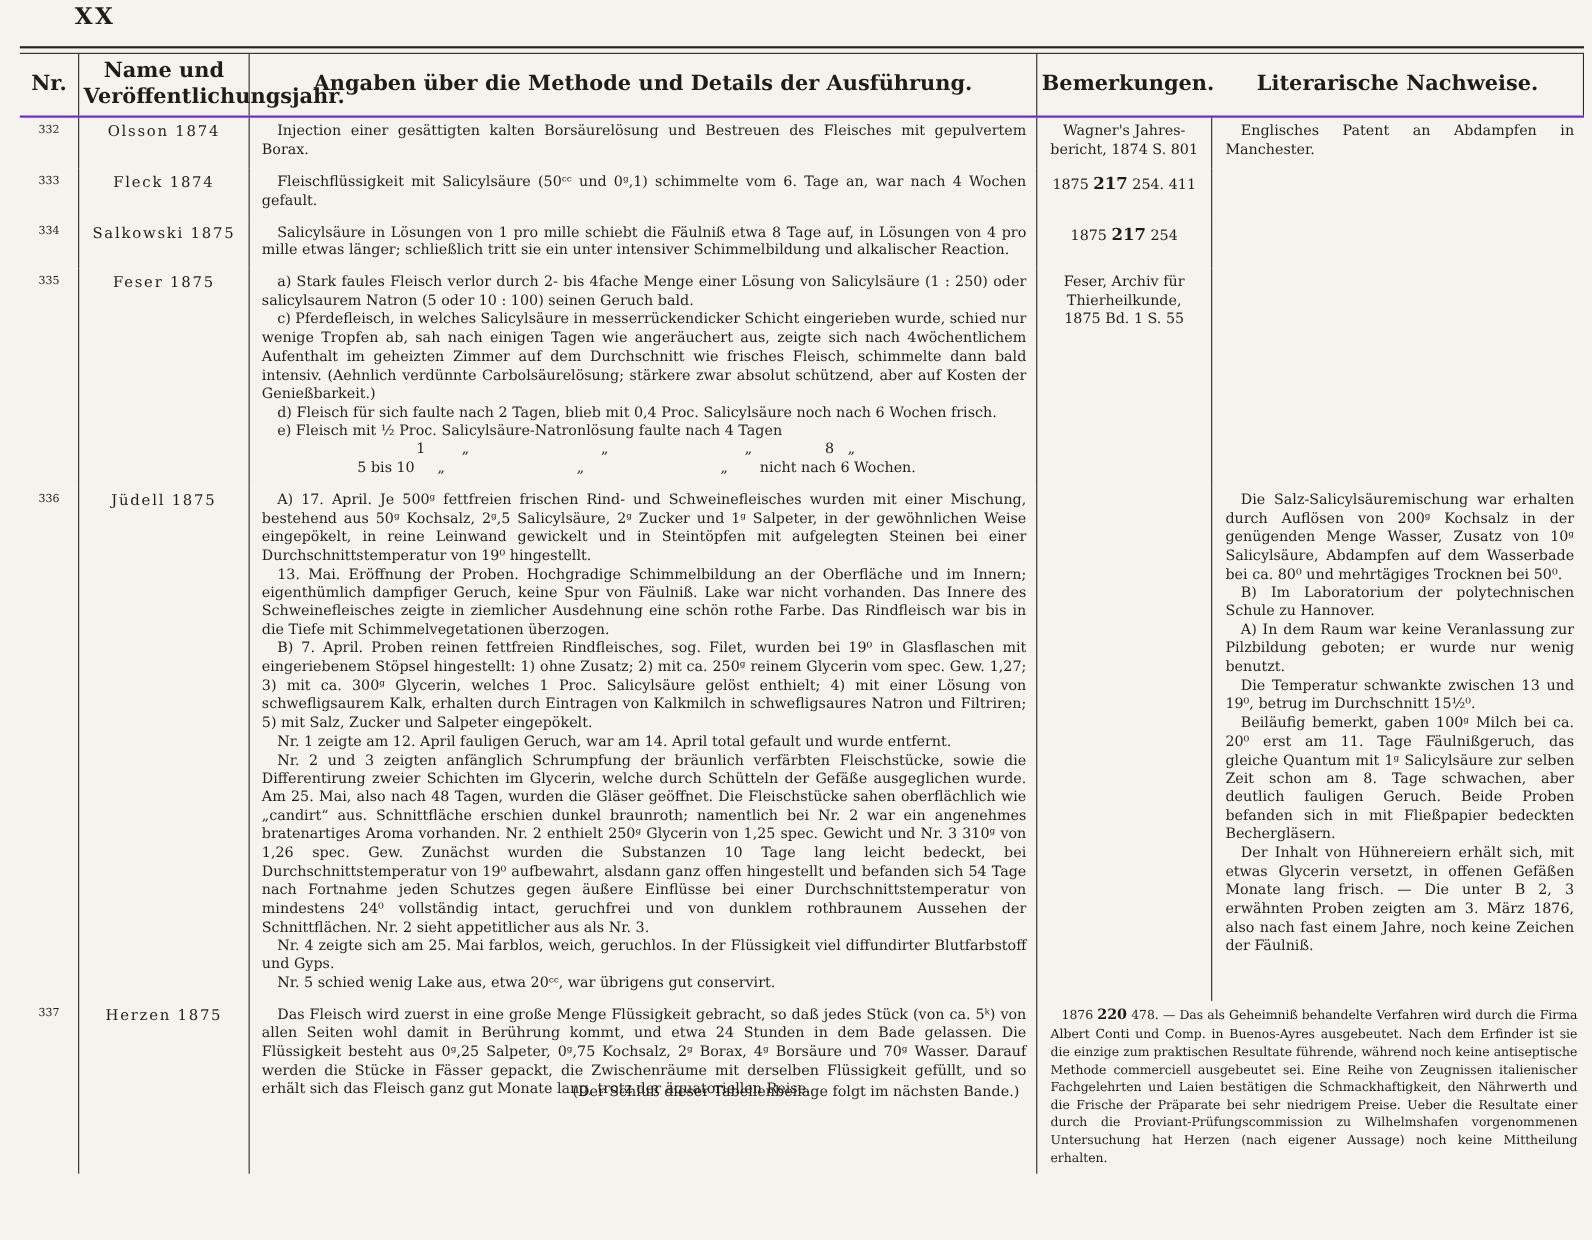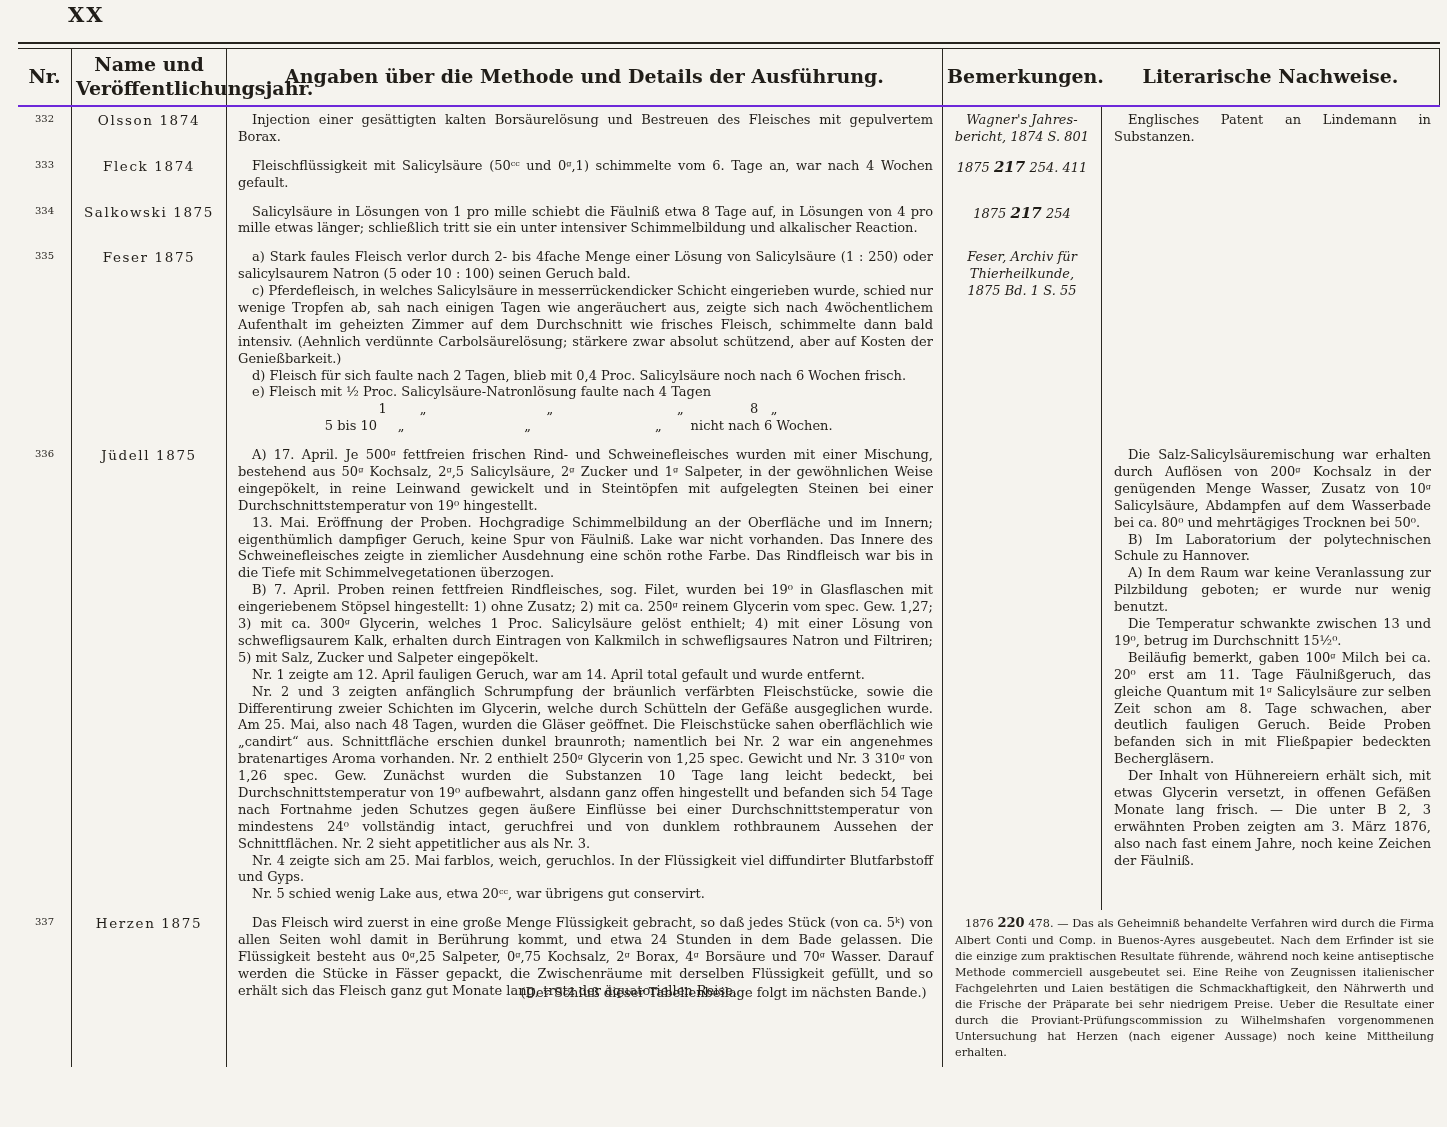--- a/index.html
+++ b/index.html
@@ -32,21 +32,21 @@
   .cell{box-sizing:border-box;padding:5px 9px 7px 9px;}
   .c-nr{text-align:center;font-size:10px;padding-left:2px;padding-right:2px;
         border-right:1.3px solid #2b2822;}
   .c-name{text-align:center;font-size:13.5px;letter-spacing:1.6px;
         border-right:1.3px solid #2b2822;padding-left:3px;padding-right:3px;}
   .c-method{text-align:justify;border-right:1.3px solid #2b2822;padding-left:11px;}
   .c-lit{text-align:center;border-right:1.3px solid #2b2822;padding-left:4px;padding-right:4px;}
   .c-rem{text-align:justify;padding-left:12px;}
   .c-method p,.c-rem p{margin:0;text-indent:14px;}
   .c-method p.pre{white-space:pre;text-indent:0;text-align:left;}
-  .c-lit div{margin:0;font-style:italic;}
+  .c-lit div{margin:0;}
   .c-lit b,.c-footnote b{font-size:15px;}
   .c-footnote{grid-column:4 / 6;text-align:justify;font-size:11.3px;line-height:1.42;
         padding:4px 6px 6px 12px;}
   .c-footnote p{margin:0;text-indent:10px;}
   .c-footnote b{font-size:13px;}
   .footer{
     position:absolute;left:0;width:100%;bottom:24px;
     text-align:center;font-size:13px;
   }
 </style>
@@ -77,21 +77,21 @@
         <div class="cell c-nr">332</div>
         <div class="cell c-name">Olsson 1874</div>
         <div class="cell c-method">
           <p>Injection einer gesättigten kalten Borsäurelösung und Bestreuen des Fleisches mit gepulvertem Borax.</p>
         </div>
         <div class="cell c-lit">
           <div><span>Wagner's Jahres-</span></div>
           <div><span>bericht, 1874 S. 801</span></div>
         </div>
         <div class="cell c-rem">
-          <p>Englisches Patent an Lindemann in Substanzen.</p>
+          <p>Englisches Patent an Abdampfen in Manchester.</p>
         </div>
         <div class="cell c-nr">333</div>
         <div class="cell c-name">Fleck 1874</div>
         <div class="cell c-method">
           <p>Fleischflüssigkeit mit Salicylsäure (50ᶜᶜ und 0ᵍ,1) schimmelte vom 6. Tage an, war nach 4 Wochen gefault.</p>
         </div>
         <div class="cell c-lit">
           <div><span>1875 </span><b>217</b><span> 254. 411</span></div>
         </div>
         <div class="cell c-rem"></div>

